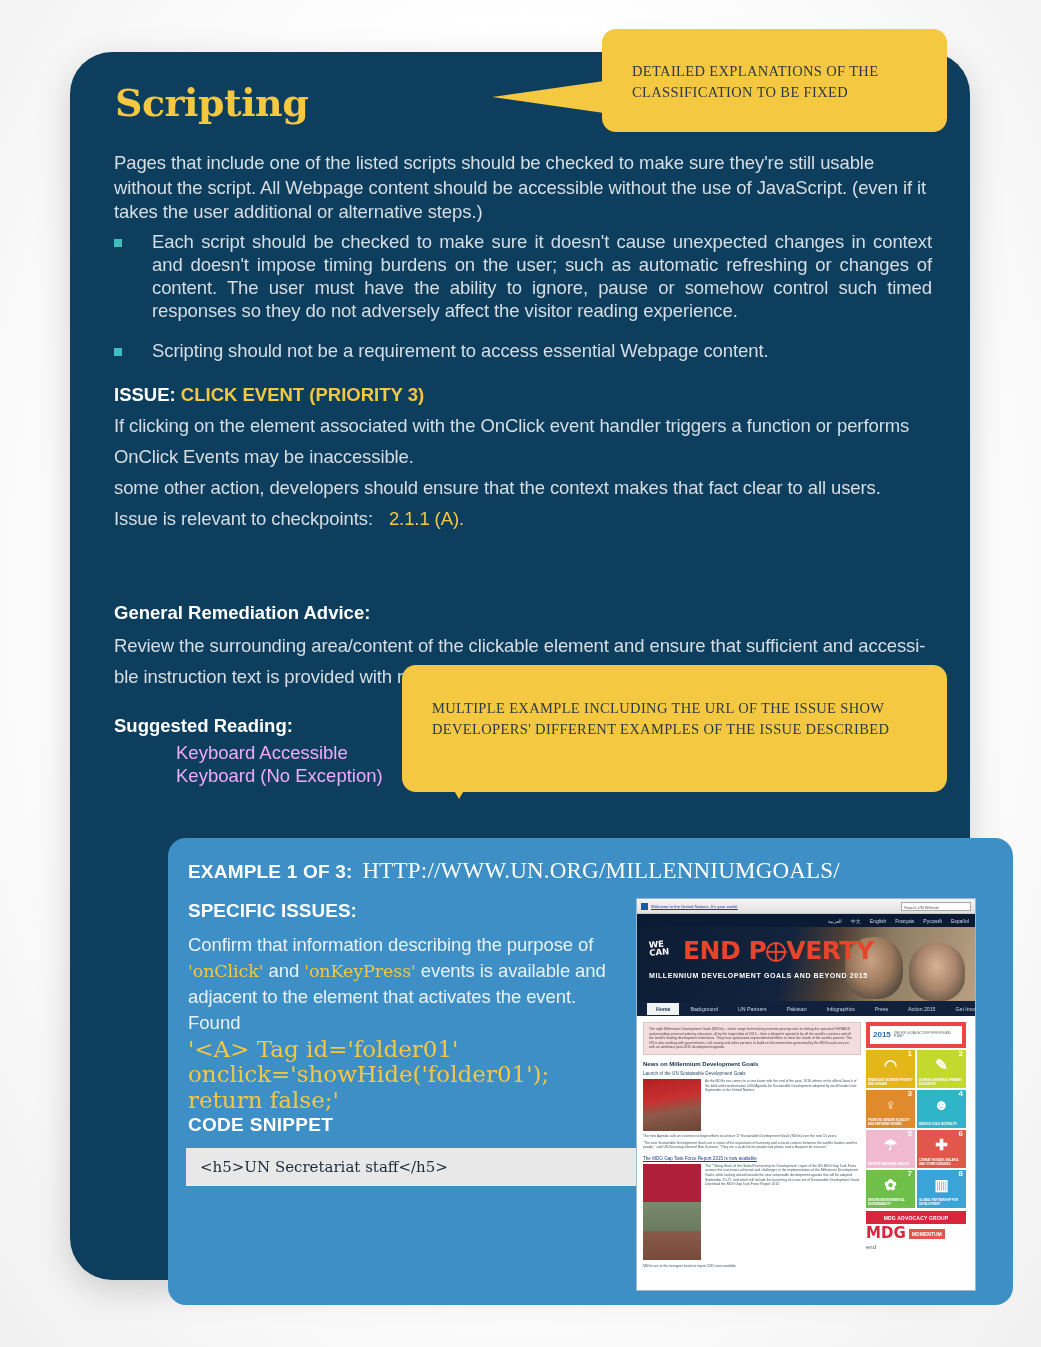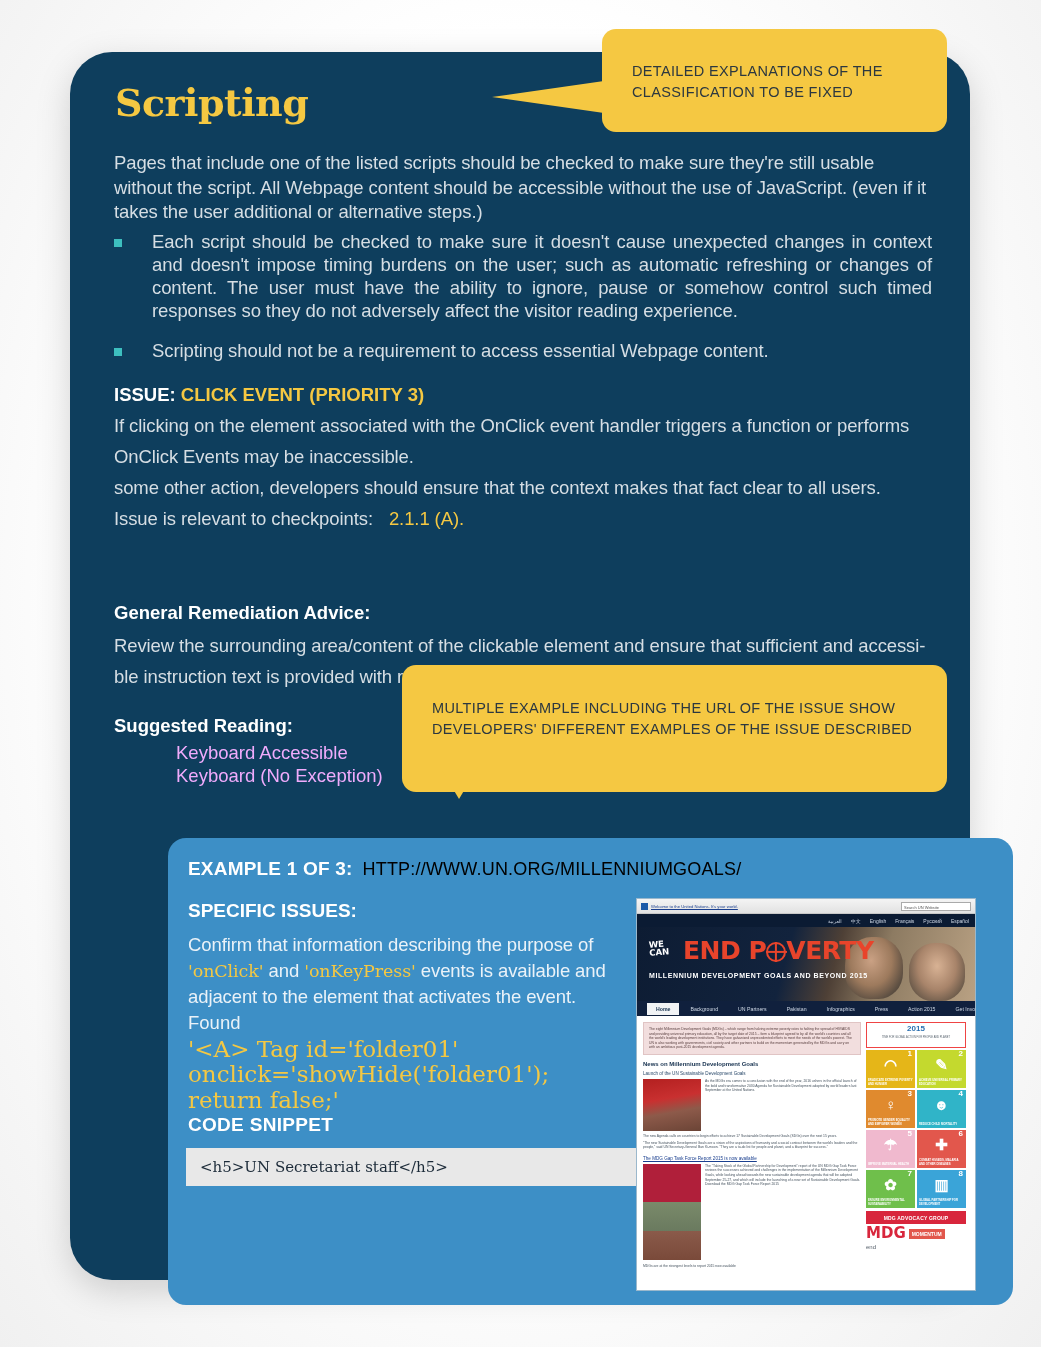--- a/index.html
+++ b/index.html
@@ -94,20 +94,21 @@
 
   
   .bubble {
     position: absolute;
     background: #F5C842;
     border-radius: 14px;
     color: #2C3840;
     font-size: 14.5px;
     line-height: 21px;
     letter-spacing: 0.35px;
+    font-family: Liberation Serif, serif;
   }
   .bubble .btxt { display: block; }
 
   #bubble-1 {
     left: 602px; top: 29px;
     width: 345px; height: 103px;
     padding: 32px 0 0 30px;
   }
   #bubble-1 .tail {
     position: absolute;
@@ -138,21 +139,21 @@
     left: 98px; top: 786px;
     width: 845px; height: 467px;
     background: #3D8FC6;
     border-radius: 18px;
   }
   .ex-header {
     position: absolute; left: 20px; top: 20px;
     white-space: nowrap;
   }
   .ex-header .lbl { font-size: 19px; font-weight: bold; color: #FFFFFF; letter-spacing: 0.2px; }
-  .ex-header .url { font-size: 18px; color: #000000; letter-spacing: 0.2px; padding-left: 10px; }
+  .ex-header .url { font-size: 23px; color: #ffffff; letter-spacing: 0.2px; padding-left: 10px; font-family: Liberation Serif, serif; }
 
   .ex-body { position: absolute; left: 20px; top: 62px; width: 450px; }
   .ex-sub { font-size: 19px; font-weight: bold; color: #FFFFFF; margin-bottom: 10px; }
   .ex-para { font-size: 18.5px; color: #EAF2F8; line-height: 26px; letter-spacing: -0.1px; }
   .ex-para .kw {
     font-family: "DejaVu Serif", serif;
     color: #F5C842;
     font-size: 17.5px;
   }
   .ex-found { font-size: 18.5px; color: #EAF2F8; line-height: 26px; }
@@ -303,24 +304,23 @@
   }
   .t-ic.y  { background: #E5B618; }
   .t-ic.g1 { background: #C4D92E; }
   .t-ic.o  { background: #E08A2E; }
   .t-ic.t  { background: #30B4C8; }
   .t-ic.p  { background: #F0B9CE; }
   .t-ic.r  { background: #E2574C; }
   .t-ic.gr { background: #6FBF4B; }
   .t-ic.b  { background: #3AA4D8; }
   .t-ic2015 {
-    height: 26px; background: #ffffff; border: 1px solid #ef4444;
+    height: 26px; background: #ffffff; border: 4px solid #ef4444;
     display: flex; align-items: center; padding: 2px 3px; gap: 3px;
     margin-bottom: 2px;
-    flex-direction: column;
   }
   .t-ic2015 .y2015 { font-size: 8px; font-weight: bold; color: #2a6fb0; line-height: 8px; }
   .t-ic2015 .sub2015 { font-size: 2.6px; color: #55606b; line-height: 3.2px; }
   .t-mdgadv {
     margin-top: 3px; height: 13px; background: #D8263C;
     display: flex; align-items: center; justify-content: center;
     font-size: 5px; color: #ffffff; font-weight: bold; letter-spacing: 0.2px;
   }
   .t-mdgmom {
     margin-top: 2px; display: flex; align-items: center; gap: 3px;

